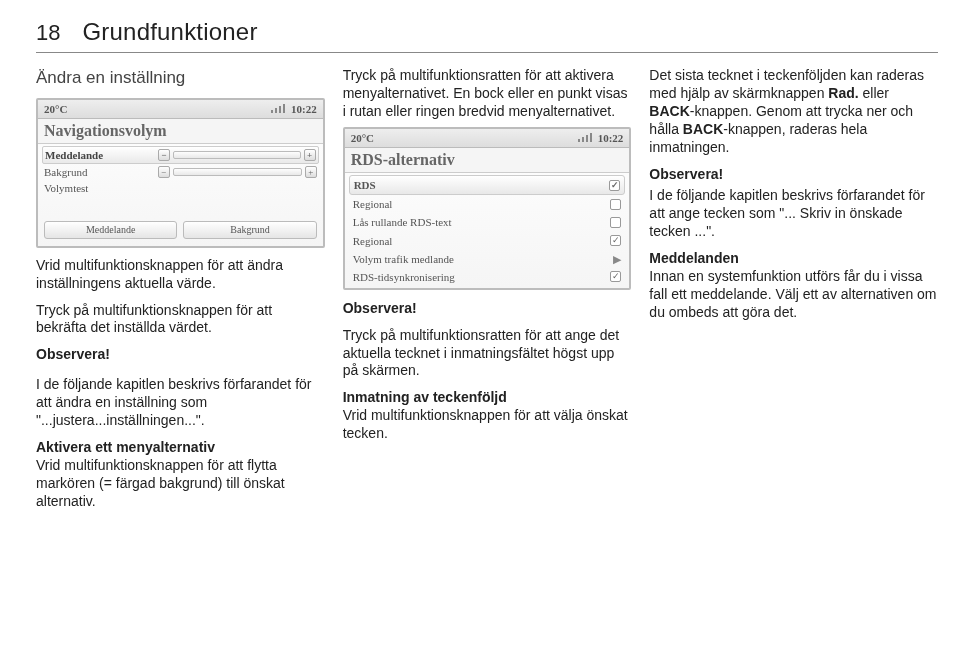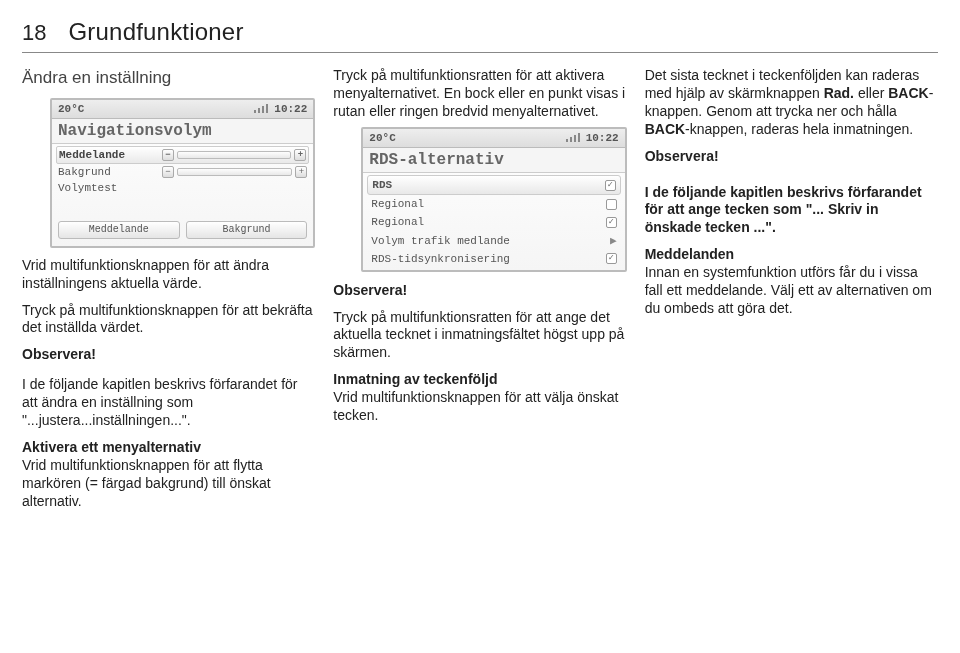--- a/index.html
+++ b/index.html
@@ -1,29 +1,29 @@
 <!DOCTYPE html>
 <html><head>
 <meta charset="utf-8">
 <style>
   * { box-sizing: border-box; margin: 0; padding: 0; }
   html, body { width: 960px; height: 653px; background: #fff; font-family: Arial, Helvetica, sans-serif; color: #222; }
-  .page { width: 960px; height: 653px; padding: 18px 22px 10px 22px; }
+  .page { width: 960px; height: 653px; padding: 18px 22px 10px 36px; }
   .header { display: flex; align-items: baseline; gap: 22px; margin-bottom: 6px; }
   .page-num { font-size: 22px; font-weight: 400; }
   .page-title { font-size: 24px; font-weight: 500; letter-spacing: 0.2px; }
   .hr { border: none; border-top: 1px solid #888; margin-bottom: 14px; }
   .cols { display: flex; gap: 18px; }
   .col { flex: 1 1 0; min-width: 0; font-size: 14px; line-height: 1.28; }
   .col > * + * { margin-top: 9px; }
   .subhead { font-size: 17px; font-weight: 400; color: #444; margin-bottom: 4px; }
   .bold { font-weight: 700; }
 
   
-  .shot { border: 2px solid #bcbcbc; border-radius: 2px; background: linear-gradient(#fff,#f5f5f5); font-family: Liberation Mono, monospace; color: #555; overflow: hidden; margin-left: 28px; }
+  .shot { border: 2px solid #bcbcbc; border-radius: 2px; background: linear-gradient(#fff,#f5f5f5); font-family: Liberation Serif, serif; color: #555; overflow: hidden; }
   .shot-bar { display: flex; align-items: center; justify-content: space-between; background: linear-gradient(#eee,#ddd); border-bottom: 1px solid #bbb; padding: 2px 6px; font-size: 11px; font-weight: 700; }
   .shot-bar .mid { flex: 1; }
   .shot-bar .sig { display: flex; gap: 2px; align-items: flex-end; margin-right: 6px; }
   .shot-bar .sig span { width: 2px; background:#888; display:inline-block; }
   .shot-bar .sig span:nth-child(1){height:3px}
   .shot-bar .sig span:nth-child(2){height:5px}
   .shot-bar .sig span:nth-child(3){height:7px}
   .shot-bar .sig span:nth-child(4){height:9px}
   .shot-title { font-size: 16px; padding: 2px 6px; font-weight: 700; background:#f5f5f5; border-bottom:1px solid #ccc; color:#666; }
   .shot-body { padding: 2px 4px; }
@@ -128,20 +128,24 @@
         <div class="shot-body">
           <div class="rds-row hl">
             <span>RDS</span>
             <span class="chk">✓</span>
           </div>
           <div class="rds-row">
             <span>Regional</span>
             <span class="chk"></span>
           </div>
           <div class="rds-row">
+            <span>Lås rullande RDS-text</span>
+            <span class="chk"></span>
+          </div>
+          <div class="rds-row">
             <span>Regional</span>
             <span class="chk">✓</span>
           </div>
           <div class="rds-row">
             <span>Volym trafik medlande</span>
             <span class="arrow">▶</span>
           </div>
           <div class="rds-row">
             <span>RDS-tidsynkronisering</span>
             <span class="chk">✓</span>
@@ -155,21 +159,21 @@
         <span class="bold">Inmatning av teckenföljd</span><br>
         <span>Vrid multifunktionsknappen för att välja önskat tecken.</span>
       </p>
     </div>
 
     <div class="col col3">
       <p>
         <span>Det sista tecknet i teckenföljden kan raderas med hjälp av skärmknappen </span><span class="bold">Rad.</span><span> eller </span><span class="bold">BACK</span><span>-knappen. Genom att trycka ner och hålla </span><span class="bold">BACK</span><span>-knappen, raderas hela inmatningen.</span>
       </p>
       <p class="bold">Observera!</p>
-      <p style="margin-top:18px;font-weight:bold;">I de följande kapitlen beskrivs förfarandet för att ange tecken som "... Skriv in önskade tecken ...".</p>
+      <p style="margin-top:4px;">I de följande kapitlen beskrivs förfarandet för att ange tecken som "... Skriv in önskade tecken ...".</p>
       <p>
         <span class="bold">Meddelanden</span><br>
         <span>Innan en systemfunktion utförs får du i vissa fall ett meddelande. Välj ett av alternativen om du ombeds att göra det.</span>
       </p>
     </div>
 
   </div>
 </div>
 
 </body></html>

